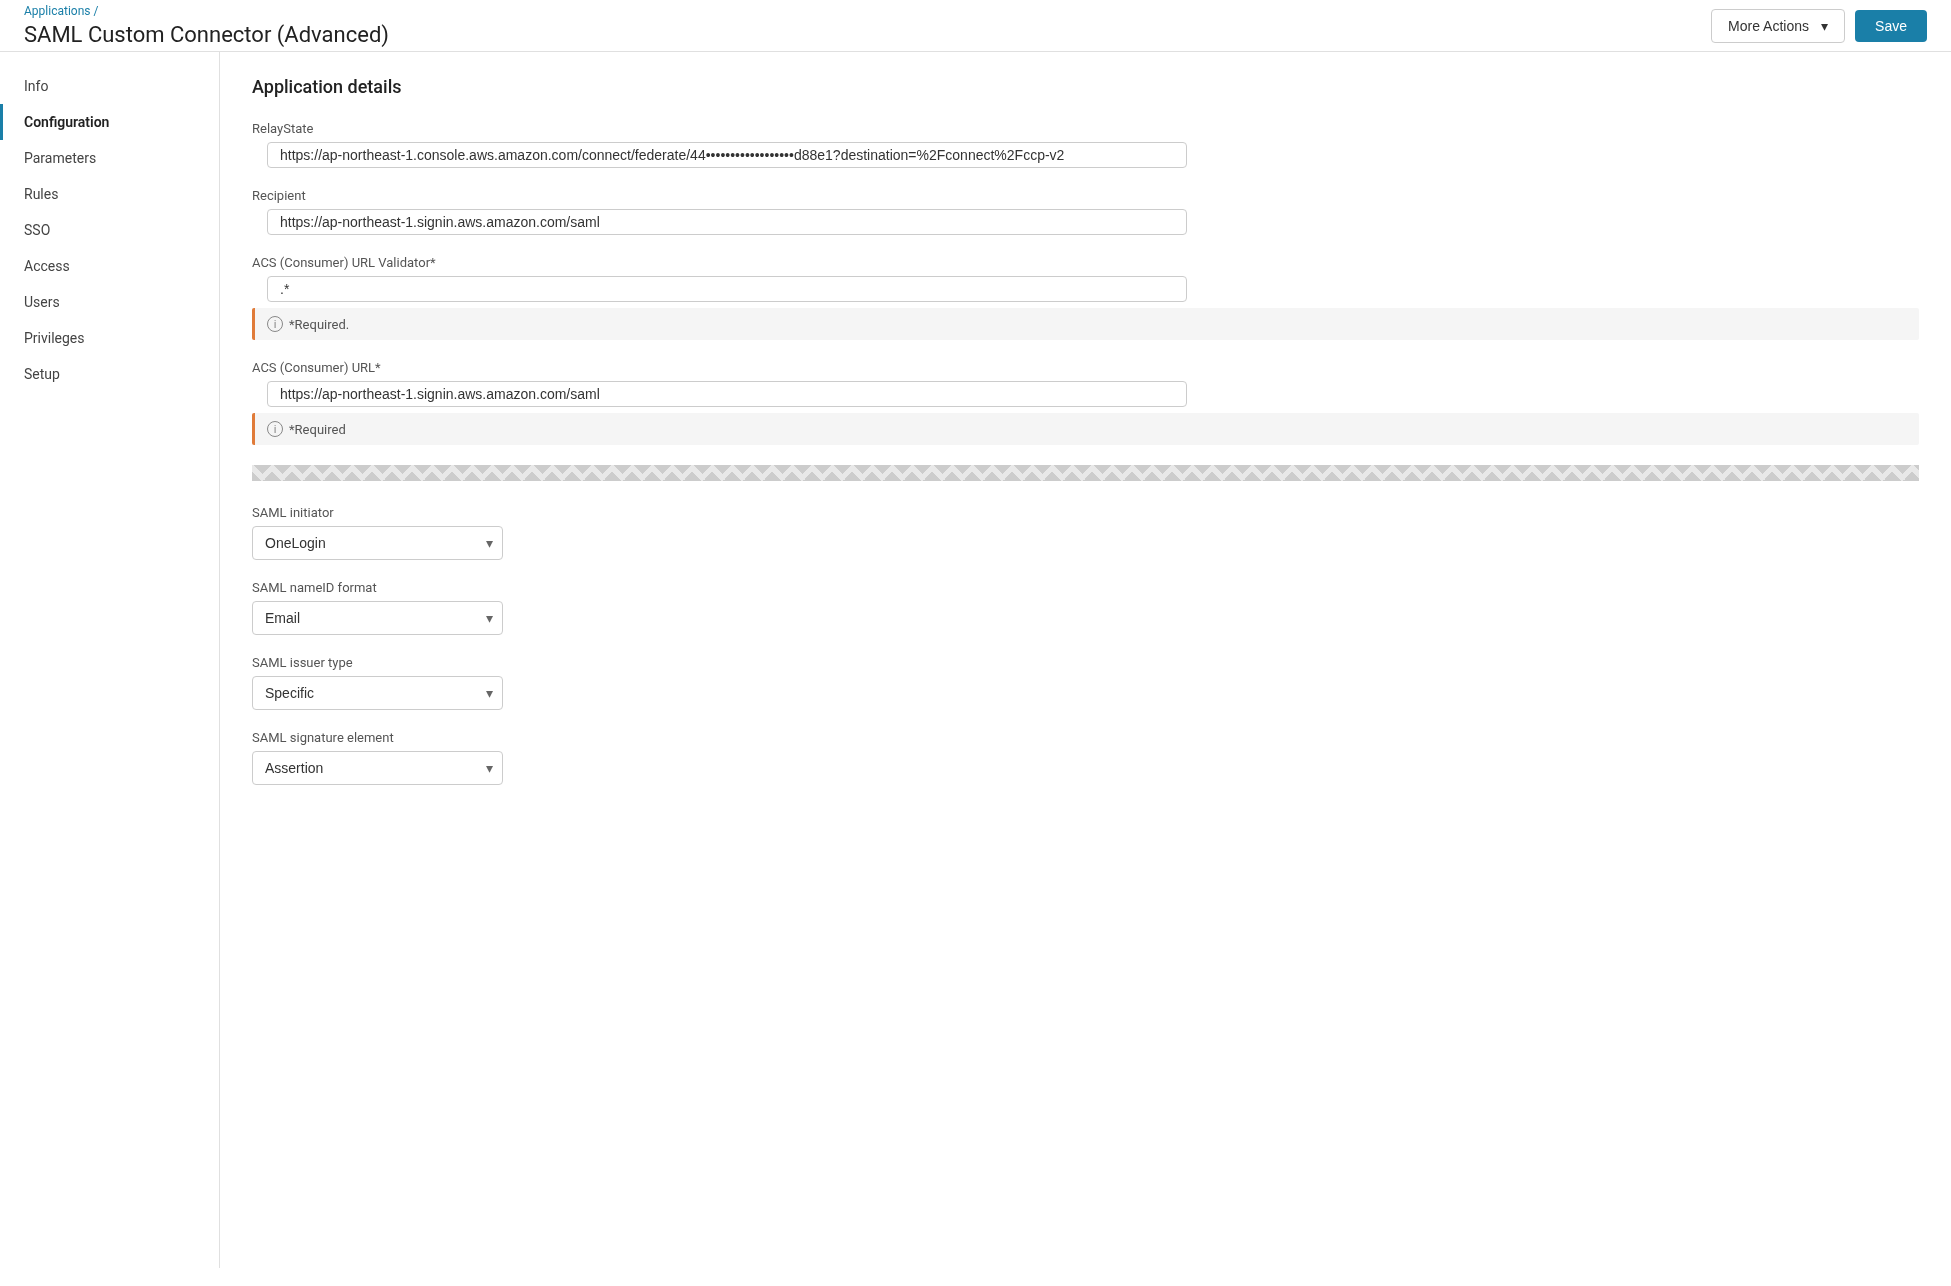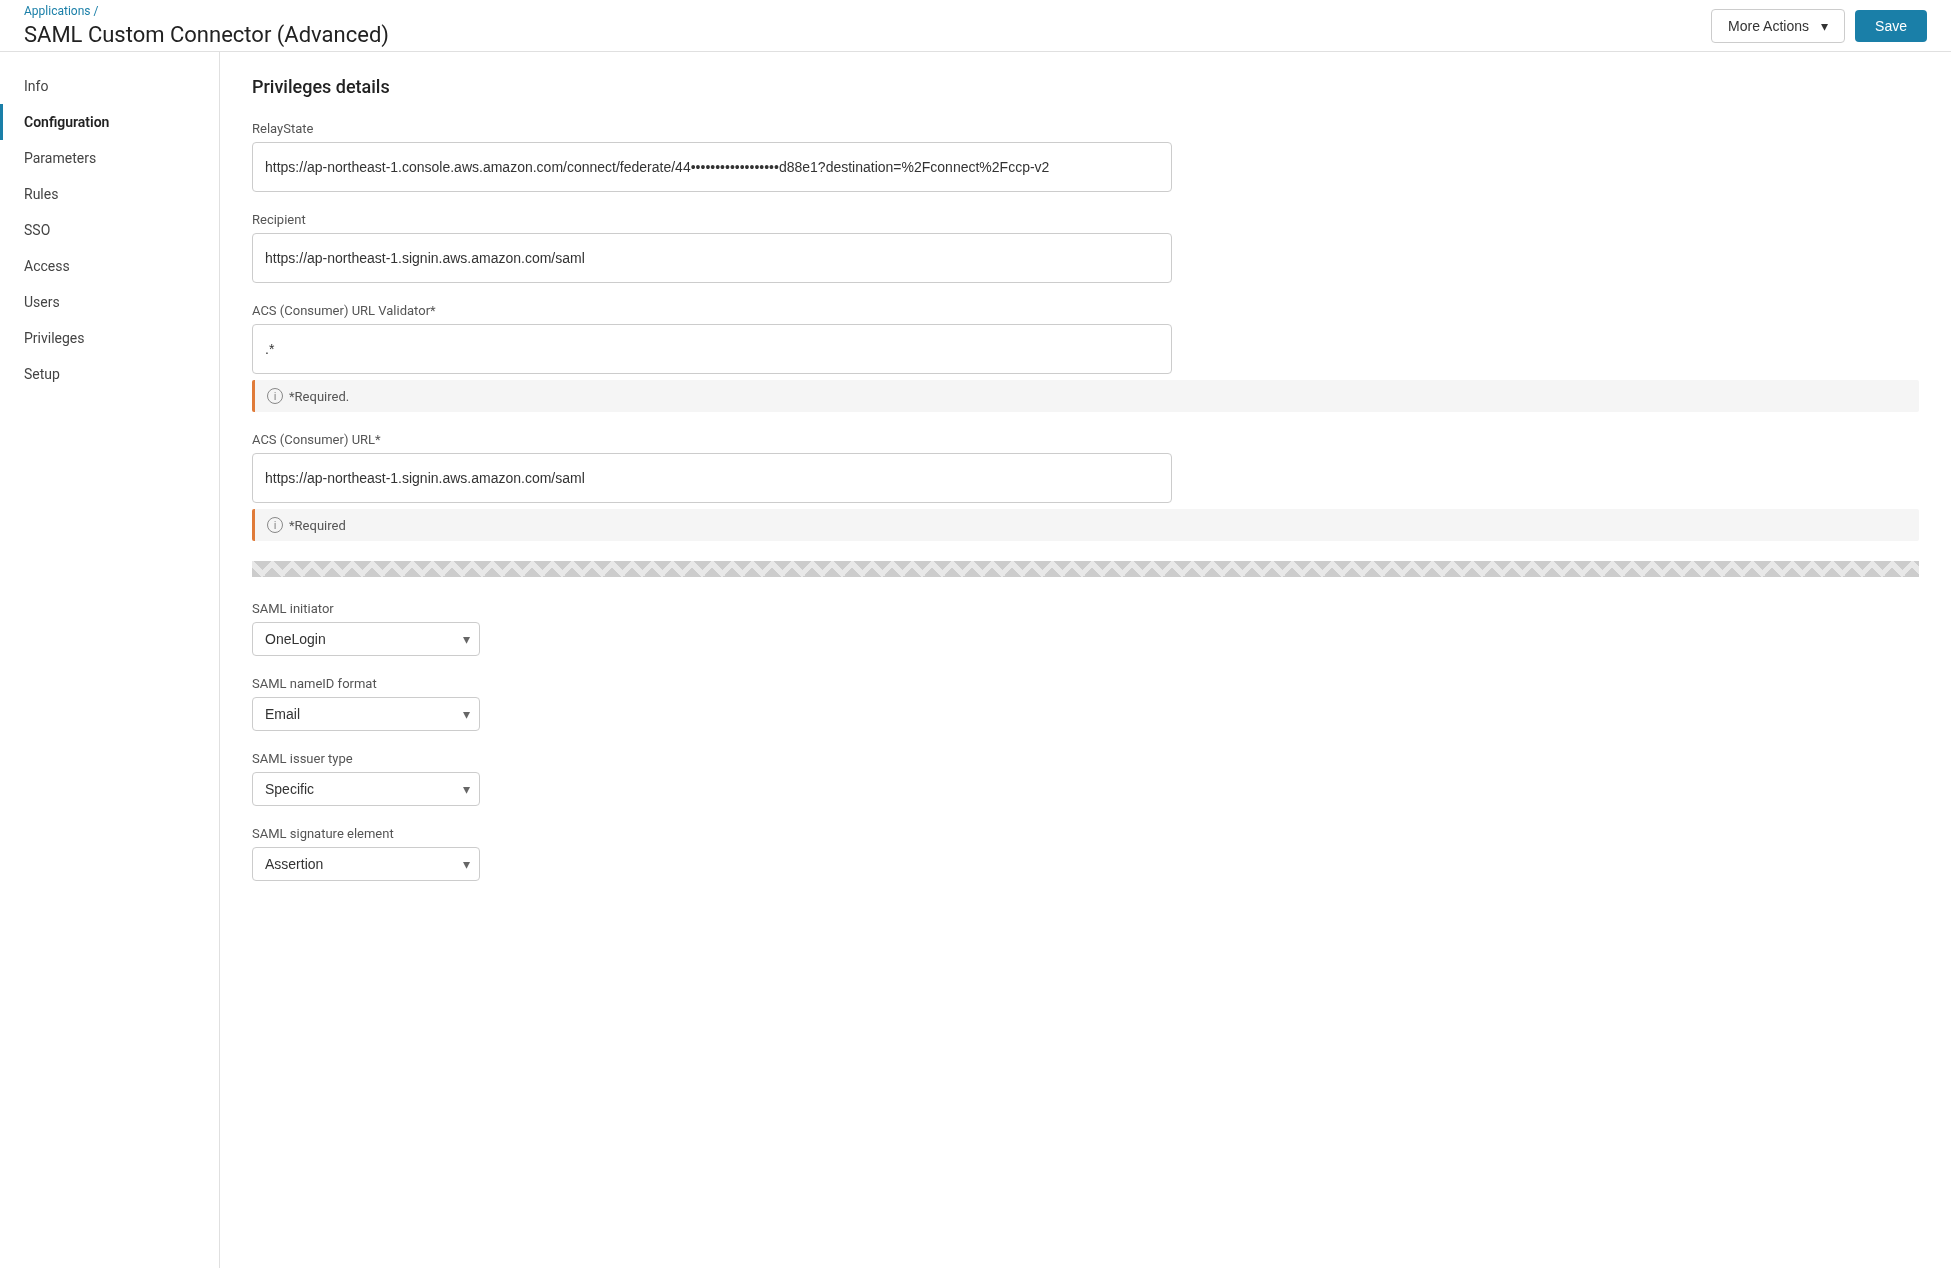--- a/index.html
+++ b/index.html
@@ -104,26 +104,27 @@
       margin-bottom: 20px;
     }
     .form-label {
       font-size: 13px;
       color: #555;
       margin-bottom: 6px;
       display: block;
     }
     .form-input {
       width: 100%;
-      padding: 16px 12px;
+      padding: 4px 12px;
       border: 1px solid #ccc;
       border-radius: 4px;
       font-size: 14px;
       color: #333;
       background: #fff;
+      margin-left: 15px;
     }
 
     .required-notice {
       background: #f5f5f5;
       padding: 8px 12px;
       border-left: 3px solid #e07b39;
       display: flex;
       align-items: center;
       gap: 6px;
       font-size: 13px;
@@ -154,21 +155,21 @@
         linear-gradient(315deg, #ccc 25%, transparent 25%),
         linear-gradient(45deg, #ccc 25%, transparent 25%);
       background-size: 20px 16px;
       background-color: #e8e8e8;
       margin: 8px 0 24px 0;
     }
 
     
     .form-select-wrapper {
       position: relative;
-      width: 228px;
+      width: 251px;
     }
     .form-select {
       width: 100%;
       padding: 8px 36px 8px 12px;
       border: 1px solid #ccc;
       border-radius: 4px;
       font-size: 14px;
       color: #333;
       background: #fff;
       appearance: none;
@@ -215,21 +216,21 @@
     <div class="sidebar-item">Parameters</div>
     <div class="sidebar-item">Rules</div>
     <div class="sidebar-item">SSO</div>
     <div class="sidebar-item">Access</div>
     <div class="sidebar-item">Users</div>
     <div class="sidebar-item">Privileges</div>
     <div class="sidebar-item">Setup</div>
   </nav>
 
   <main class="main">
-    <div class="section-title">Privileges details</div>
+    <div class="section-title">Application details</div>
 
     <div class="form-group">
       <label class="form-label">RelayState</label>
       <input class="form-input wide-input" type="text" value="https://ap-northeast-1.console.aws.amazon.com/connect/federate/44••••••••••••••••••d88e1?destination=%2Fconnect%2Fccp-v2" style="">
     </div>
 
 
     <div class="form-group">
       <label class="form-label">Recipient</label>
       <input class="form-input wide-input" type="text" value="https://ap-northeast-1.signin.aws.amazon.com/saml" style="">

